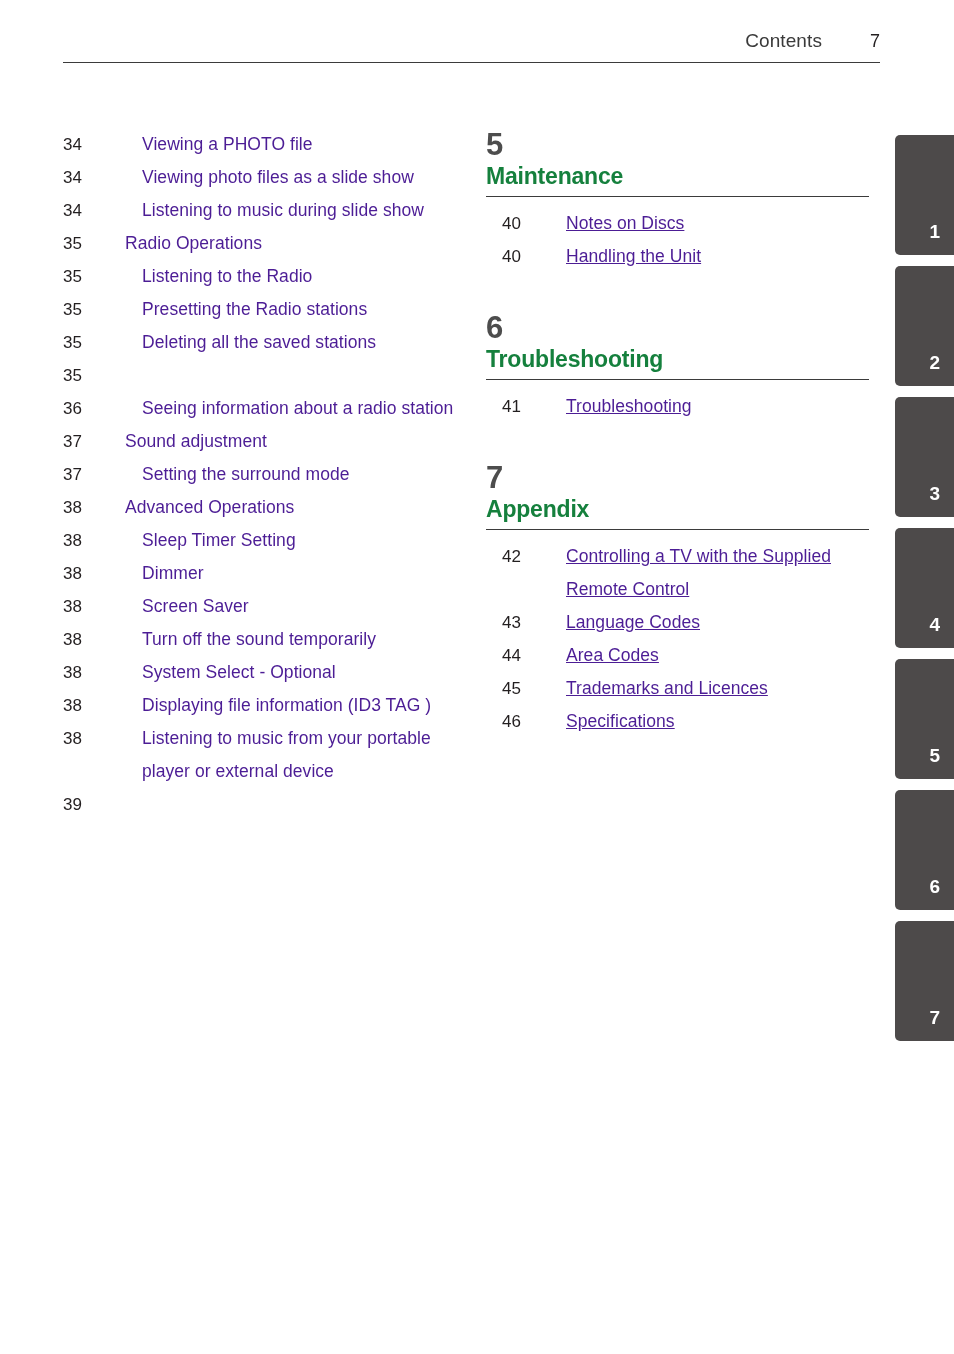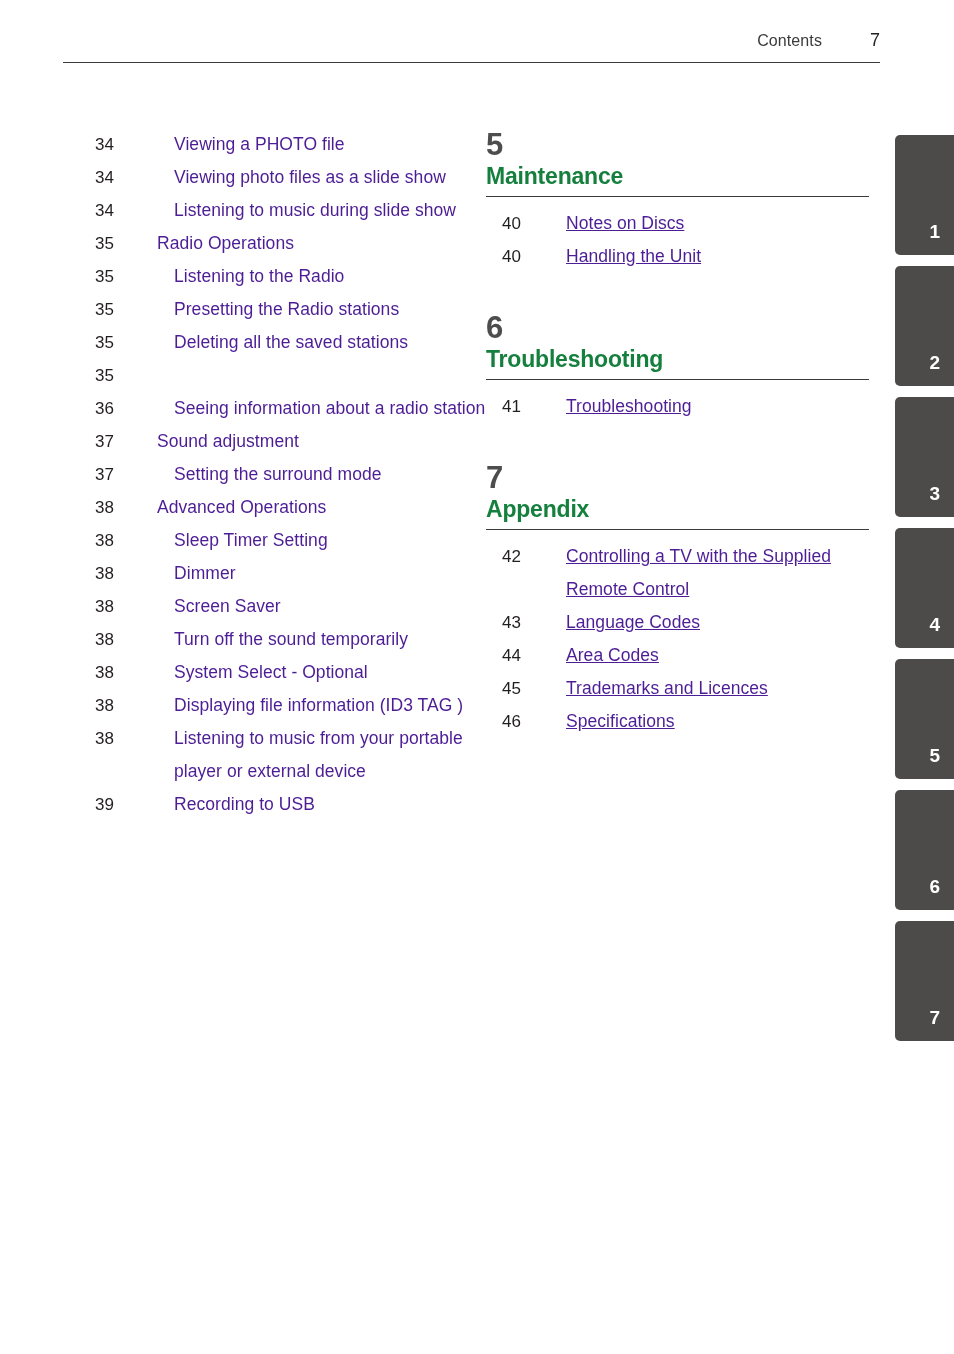--- a/index.html
+++ b/index.html
@@ -24,21 +24,21 @@
     width: 817px;
     height: 34px;
   }
   #page-header .hdr-row {
     display: flex;
     align-items: baseline;
     justify-content: flex-end;
     height: 28px;
   }
   #page-header .hdr-title {
-    font-size: 16px;
+    font-size: 19px;
     color: #3a3a3a;
     letter-spacing: 0.1px;
   }
   #page-header .hdr-pageno {
     font-size: 18px;
     color: #231f20;
     margin-left: 36px;
     width: 22px;
     text-align: right;
   }
@@ -49,21 +49,21 @@
     width: 817px;
     height: 0;
     border-top: 1.6px solid #3b3b3b;
   }
 
   
   .toc-column {
     position: absolute;
     top: 128px;
   }
-  #toc-left  { left: 63px;  width: 400px; margin-left: 32px; }
+  #toc-left  { left: 63px;  width: 400px; }
   #toc-right { left: 486px; width: 385px; }
 
   
   .toc-entry {
     display: flex;
     align-items: flex-start;
   }
   .toc-num {
     flex: 0 0 auto;
     width: 62px;
@@ -218,21 +218,20 @@
     <div class="toc-entry level-2">
       <span class="toc-num">38</span>
       <span class="toc-label">Displaying file information (ID3 TAG )</span>
     </div>
     <div class="toc-entry level-2">
       <span class="toc-num">38</span>
       <span class="toc-label">Listening to music from your portable player or external device</span>
     </div>
     <div class="toc-entry level-2">
       <span class="toc-num">39</span>
-      <span class="toc-label">Recording to USB</span>
     </div>
   </div>
 
 <div id="toc-right" class="toc-column">
     <div class="chapter-head first">
       <div class="chapter-num">5</div>
       <div class="chapter-title">Maintenance</div>
       <div class="chapter-rule"></div>
     </div>
     <div class="toc-entry level-1">

